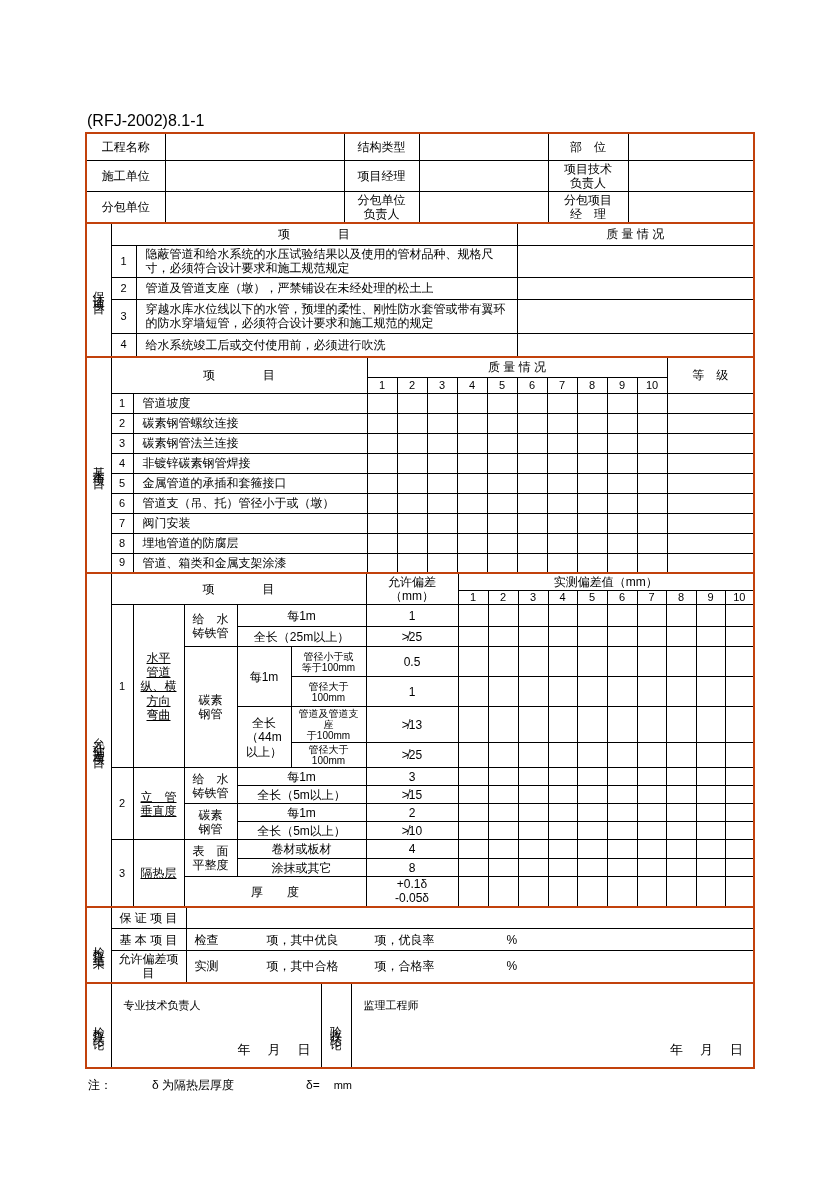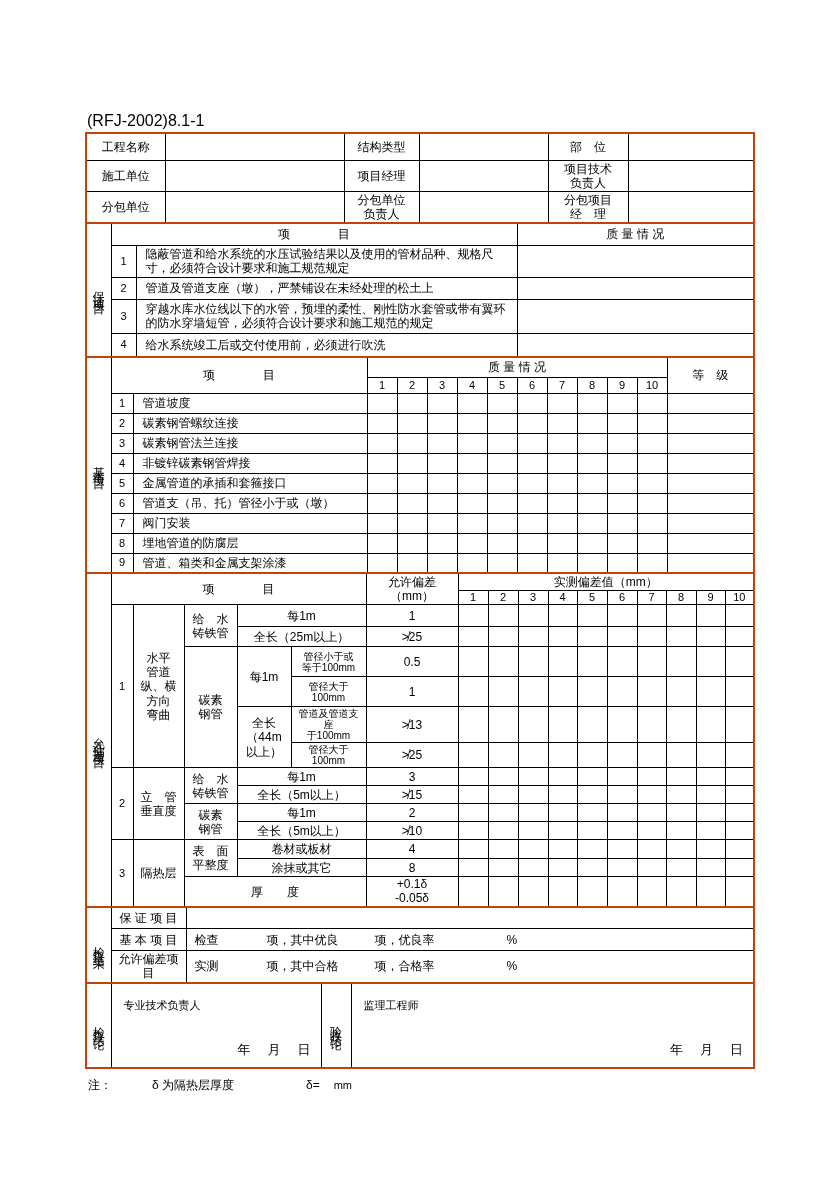--- a/index.html
+++ b/index.html
@@ -22,21 +22,21 @@
   td.left { text-align:left;padding-left:9px; }
   td.vcell { padding:0; }
   .pre { white-space:pre-line; }
   .vert {
     writing-mode:vertical-lr; text-orientation:upright;
     letter-spacing:4px; margin:0 auto; display:block; font-size:12px;
   }
   .num { font-size:11px; }
   .colno { font-size:11px; padding:0; }
   .sm { font-size:10px; line-height:1.1; }
-  .itemname { font-size:12px; }
+  .itemname { font-size:12px;text-decoration:underline; }
   .allowval { font-size:12px; }
   .result-content { text-align:left; padding-left:8px; }
   .concl-cell {
     height:81px; display:flex; flex-direction:column; justify-content:space-between;
     padding:14px 8px 8px 12px;
   }
   .concl-role { font-size:11px; text-align:left; }
   .concl-date { font-size:13px; text-align:right; letter-spacing:2px; }
   .note-line { display:flex; align-items:center; font-size:12px; margin-top:8px; }
   .note-prefix { margin-left:3px; }

